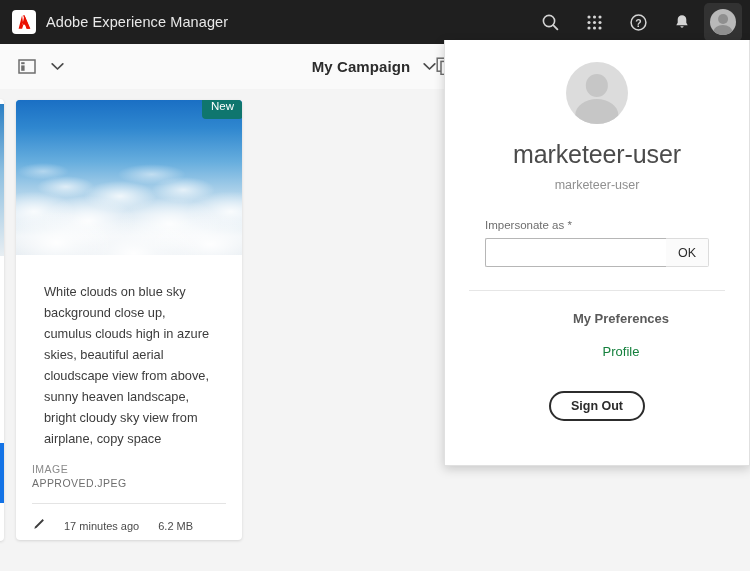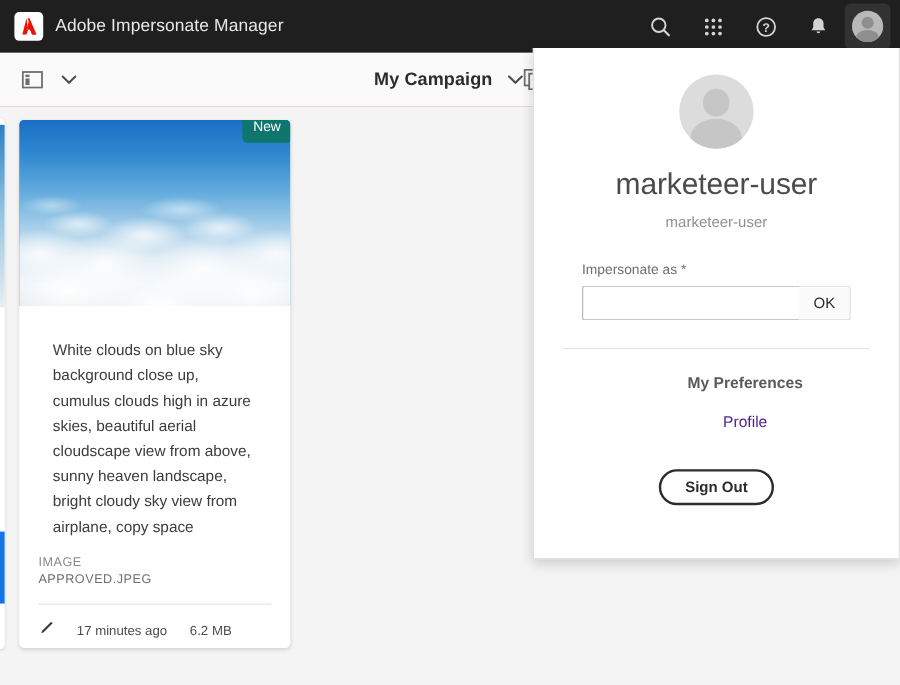--- a/index.html
+++ b/index.html
@@ -173,42 +173,42 @@
   .pop-ok{
     width:43px;border:1px solid #dcdcdc;border-left:none;border-radius:0 2px 2px 0;
     background:#fbfbfb;color:#2c2c2c;font-size:12.5px;cursor:pointer;
     display:flex;align-items:center;justify-content:center;box-sizing:border-box;
     font-family:"Liberation Sans","DejaVu Sans",sans-serif;
   }
   .pop-divider{margin:23px 24px 0 24px;height:1px;background:#e6e6e6;}
   .pop-link{
     margin-top:20px;text-align:center;font-size:13px;color:#5a5a5a;font-weight:bold;cursor:pointer;padding-left:48px;
   }
-  .pop-link.plain{font-weight:normal;color:#4c1d95;margin-top:18px;font-size:13px;}
+  .pop-link.plain{font-weight:normal;color:#15803d;margin-top:18px;font-size:13px;}
   .pop-signout-wrap{display:flex;justify-content:center;margin-top:32px;}
   .pop-signout{
     border:2px solid #2c2c2c;border-radius:16px;background:#ffffff;
     padding:6px 20px;font-size:12.5px;color:#2c2c2c;font-weight:bold;cursor:pointer;
     font-family:"Liberation Sans","DejaVu Sans",sans-serif;
   }
 </style>
 </head>
 <body>
 
 <div id="app">
 
   <div class="header">
     <div class="brand">
       <span class="adobe-logo">
         <svg width="17" height="16" viewBox="0 0 17 16">
             <path d="M8.5 1.2 L14.4 14.8 H10.9 L9.2 10.6 H6.3 L8.5 5.2 L7.1 1.2 Z M6.1 1.2 L2.6 14.8 H6.1 L7.3 11.1 Z" fill="#eb1000"></path>
             <path d="M8.4 1.3 L13.9 14.7 H10.6 L9.0 10.5 H6.5 Z" fill="#eb1000"></path>
           </svg>
       </span>
-      <span class="brand-title">Adobe Impersonate Manager</span>
+      <span class="brand-title">Adobe Experience Manager</span>
     </div>
 
     <div class="header-actions">
       <span class="hicon">
         <svg width="19" height="19" viewBox="0 0 19 19">
             <circle cx="8" cy="8" r="5.6" fill="none" stroke="#d4d4d4" stroke-width="1.6"></circle>
             <line x1="12.2" y1="12.2" x2="16.4" y2="16.4" stroke="#d4d4d4" stroke-width="1.8" stroke-linecap="round"></line>
           </svg>
       </span>
       <span class="hicon">

